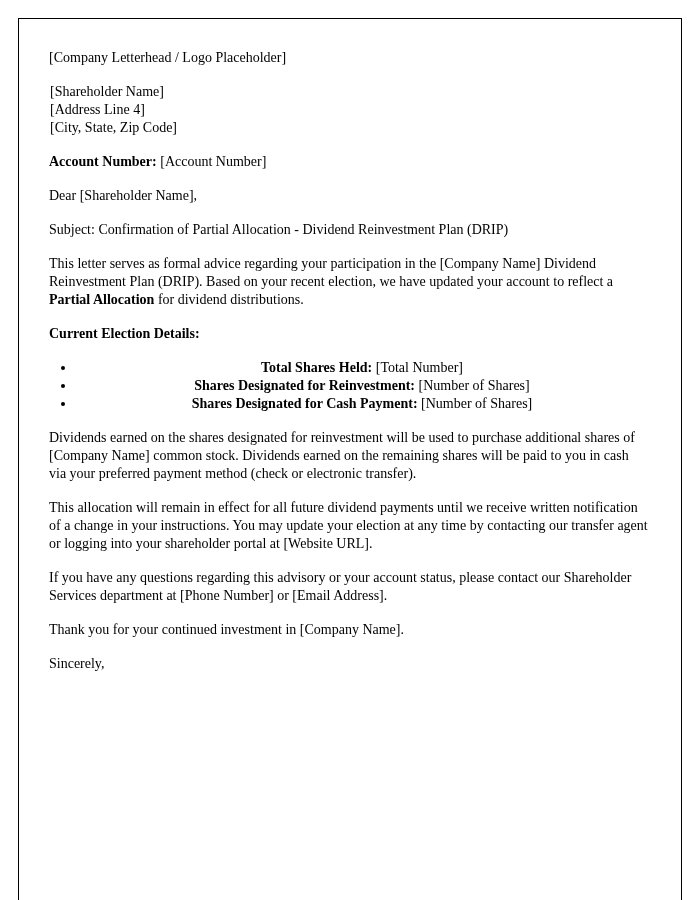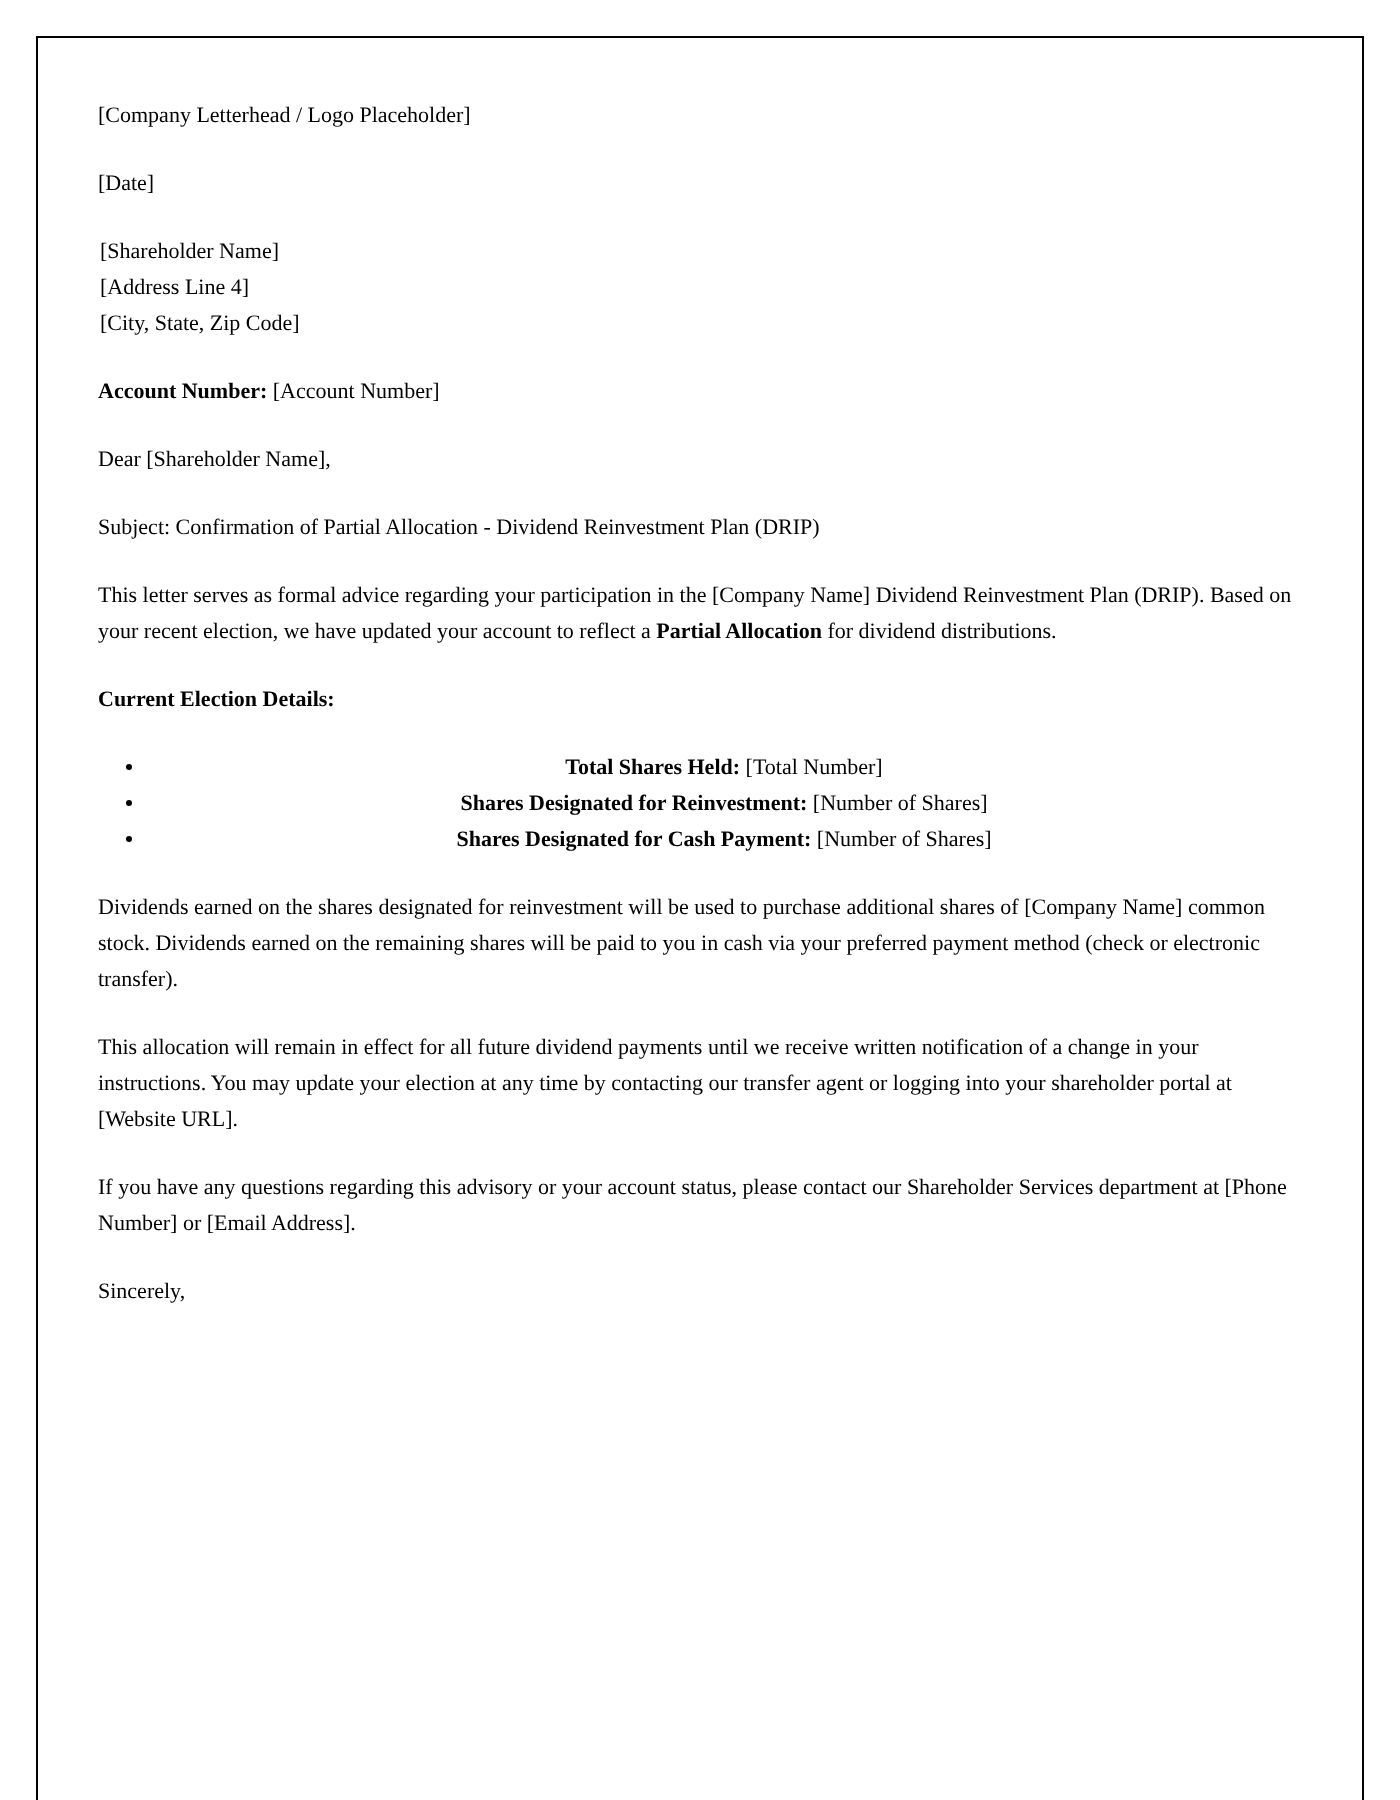--- a/index.html
+++ b/index.html
@@ -15,21 +15,21 @@
     color: #000000;
   }
   .page {
     box-sizing: border-box;
     margin: 18px 18px 0 18px;
     border: 1px solid #000000;
     min-height: 1100px; 
     padding: 30px 33px 60px 30px;
   }
   .para, .addr-line, li {
-    font-size: 11px;
+    font-size: 14px;
     line-height: 18px;
   }
   .para {
     margin: 0 0 16px 0;
   }
   .addr-block {
     margin: 0 0 16px 1px;
   }
   ul.election-list {
     margin: 0 0 16px 0;
@@ -43,21 +43,20 @@
     font-weight: bold;
   }
 </style>
 </head>
 <body>
 
 <div class="page">
 
   <p class="para">[Company Letterhead / Logo Placeholder]</p>
 
-  <p class="para">[Date]</p>
 
   <div class="addr-block">
     <div class="addr-line">[Shareholder Name]</div>
     <div class="addr-line">[Address Line 4]</div>
     <div class="addr-line">[City, State, Zip Code]</div>
   </div>
 
   <p class="para"><strong>Account Number:</strong> <span>[Account Number]</span></p>
 
   <p class="para">Dear [Shareholder Name],</p>
@@ -74,16 +73,17 @@
     <li><strong>Shares Designated for Cash Payment:</strong> <span>[Number of Shares]</span></li>
   </ul>
 
 
   <p class="para">Dividends earned on the shares designated for reinvestment will be used to purchase additional shares of [Company Name] common stock. Dividends earned on the remaining shares will be paid to you in cash via your preferred payment method (check or electronic transfer).</p>
 
   <p class="para">This allocation will remain in effect for all future dividend payments until we receive written notification of a change in your instructions. You may update your election at any time by contacting our transfer agent or logging into your shareholder portal at [Website URL].</p>
 
   <p class="para">If you have any questions regarding this advisory or your account status, please contact our Shareholder Services department at [Phone Number] or [Email Address].</p>
 
+  <p class="para">Thank you for your continued investment in [Company Name].</p>
 
   <p class="para">Sincerely,</p>
 
 </div>
 
 </body></html>

